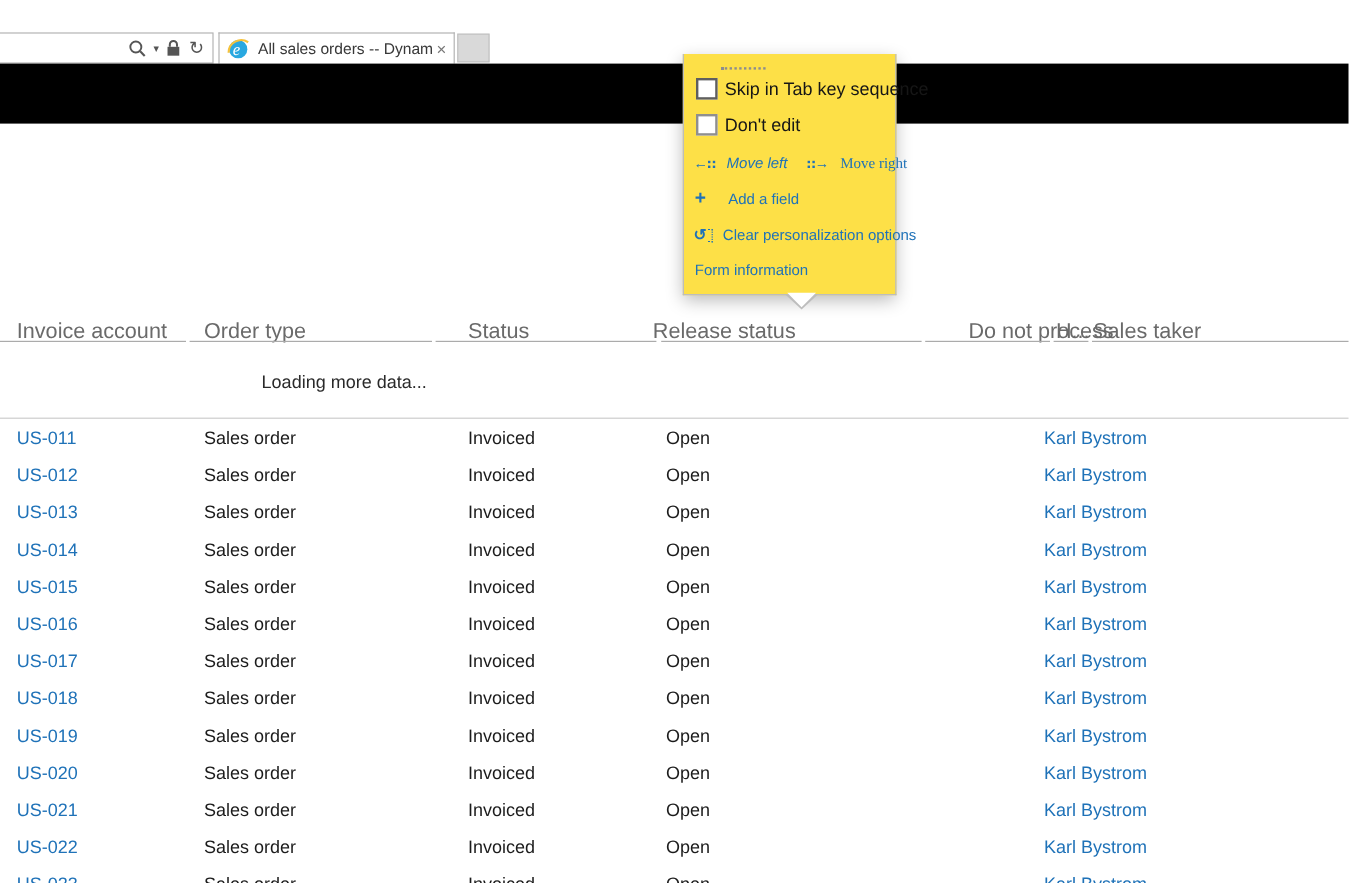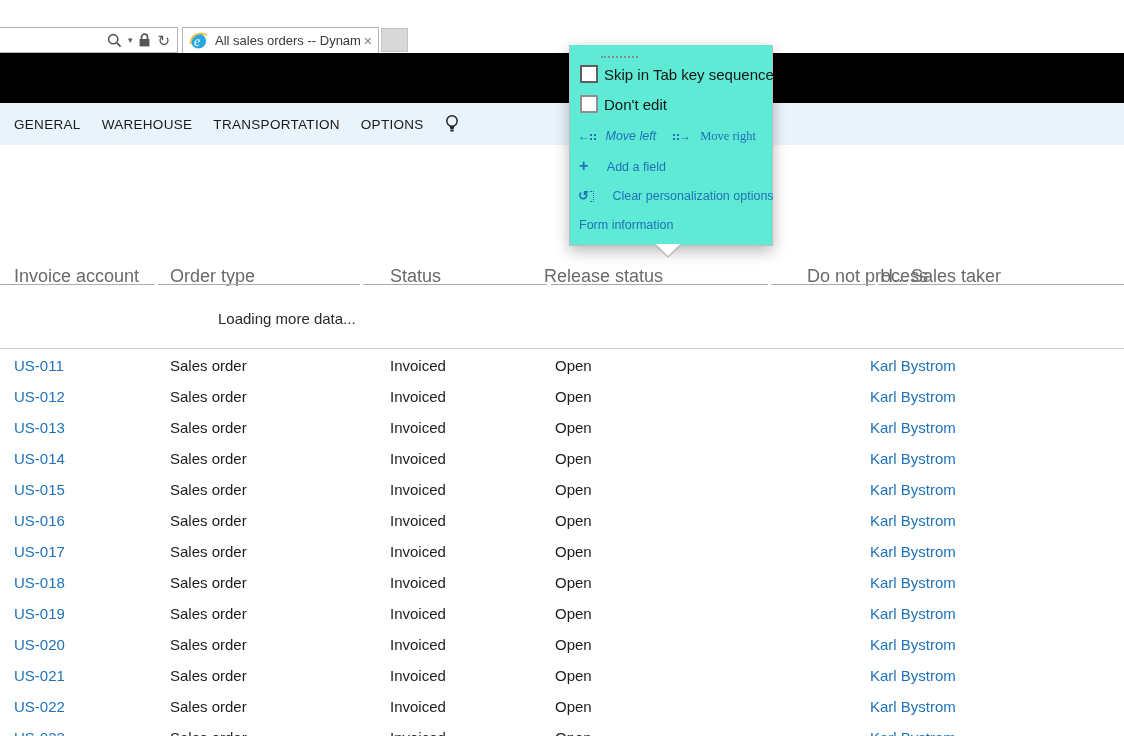--- a/index.html
+++ b/index.html
@@ -45,21 +45,21 @@
   .rows { position:absolute; left:0; top:349px; width:1124px; }
   .grid-row { position:relative; width:1124px; height:31px; }
   .grid-row span { position:absolute; top:8px; font-size:15px; color:#1c1c1c; white-space:nowrap; }
   .c-invoice { left:14px; color:#1f72b8 !important; }
   .c-order   { left:170px; }
   .c-status  { left:390px; }
   .c-release { left:555px; }
   .c-taker   { left:870px; color:#1f72b8 !important; }
 
   
-  .popup { position:absolute; left:569px; top:45px; width:204px; height:201px; background:#5eead4;
+  .popup { position:absolute; left:569px; top:45px; width:178px; height:201px; background:#fde047;
     border:1px solid #bdbdbd; border-top:none; box-shadow:0 5px 14px rgba(0,0,0,.28); z-index:10; }
   .popup-arrow-outer { position:absolute; left:84px; top:200px; width:0; height:0;
     border-left:14px solid transparent; border-right:14px solid transparent; border-top:13px solid #bdbdbd; }
   .popup-arrow-inner { position:absolute; left:86px; top:199px; width:0; height:0;
     border-left:12px solid transparent; border-right:12px solid transparent; border-top:12px solid #fff; z-index:11; }
   .field-underline { position:absolute; left:31px; top:11px; width:37px; border-bottom:2px dotted #8d8d8d; }
   .pp-check { position:absolute; left:10px; display:flex; align-items:center; }
   .pp-check .box { width:18px; height:18px; background:#fff; display:inline-block; }
   .box-dark { border:2px solid #5f5f5f; }
   .box-light { border:2px solid #8f8f8f; }
@@ -109,33 +109,20 @@
         </svg>
       </span>
       <span class="tab-title">All sales orders -- Dynamics...</span>
       <span class="tab-close">×</span>
     </div>
     <div class="tab-stub"></div>
   </div>
 
   <div class="appbar"></div>
 
-  <div class="menubar">
-    <span class="menu-item">GENERAL</span>
-    <span class="menu-item">WAREHOUSE</span>
-    <span class="menu-item">TRANSPORTATION</span>
-    <span class="menu-item">OPTIONS</span>
-    <span class="bulb">
-      <svg width="14" height="21" viewBox="0 0 14 21">
-        <circle cx="7" cy="7" r="5.2" fill="none" stroke="#222" stroke-width="1.5"></circle>
-        <path d="M4.6 12 L9.4 12 L8.6 15 L5.4 15 Z" fill="#222"></path>
-        <rect x="5.4" y="15.5" width="3.2" height="2" fill="#222"></rect>
-      </svg>
-    </span>
-  </div>
 
   <span class="grid-header-label hl0">Invoice account</span>
   <span class="grid-header-label hl1">Order type</span>
   <span class="grid-header-label hl2">Status</span>
   <span class="grid-header-label hl3">Release status</span>
   <span class="grid-header-label hl4">Do not process</span>
   <span class="grid-header-label hl5">H...</span>
   <span class="grid-header-label hl6">Sales taker</span>
   <div class="header-border">
     <div class="seg"></div>
@@ -265,21 +252,21 @@
       <span style="margin-left:6px;">Move right</span>
     </span>
 
     <span class="pp-link" style="left:9px; top:112px;">
       <span class="pp-icon plus">+</span>
       <span style="margin-left:15px;">Add a field</span>
     </span>
 
     <span class="pp-link" style="left:8px; top:143px;">
       <span class="pp-icon"><span class="reset-glyph">↺</span><span class="reset-dotted"></span></span>
-      <span style="margin-left:15px;text-align:right;">Clear personalization options</span>
+      <span style="margin-left:5px;text-align:right;">Clear personalization options</span>
     </span>
 
     <span class="pp-link" style="left:9px; top:173px;">Form information</span>
 
     <div class="popup-arrow-outer"></div>
     <div class="popup-arrow-inner"></div>
   </div>
 
 </div>
 

